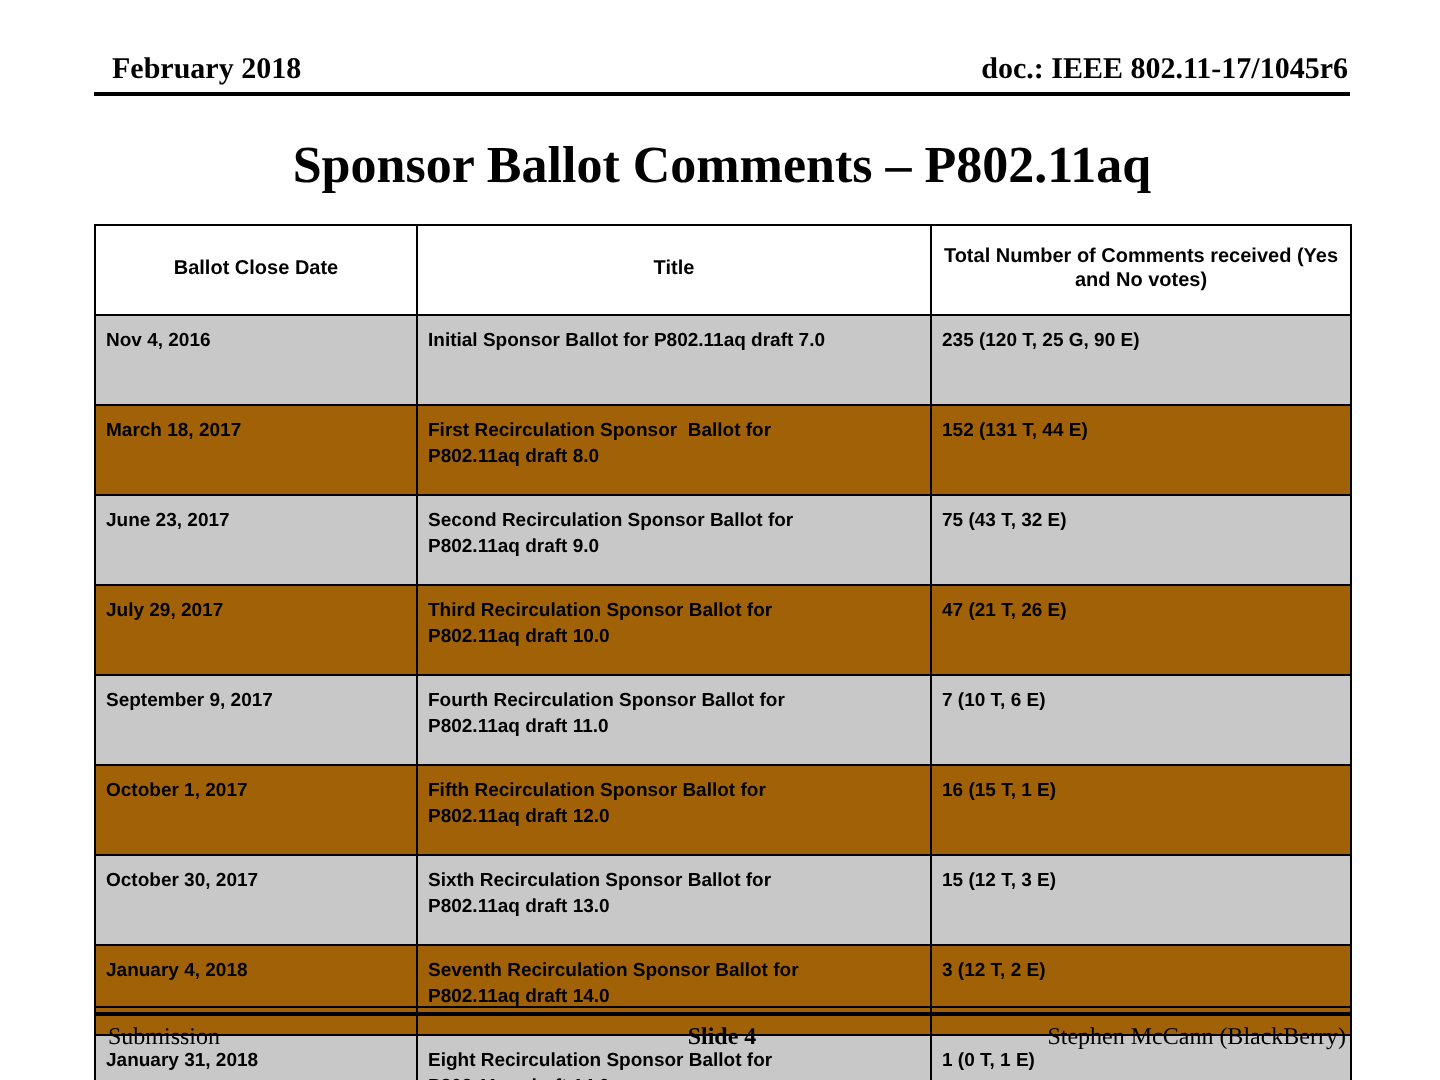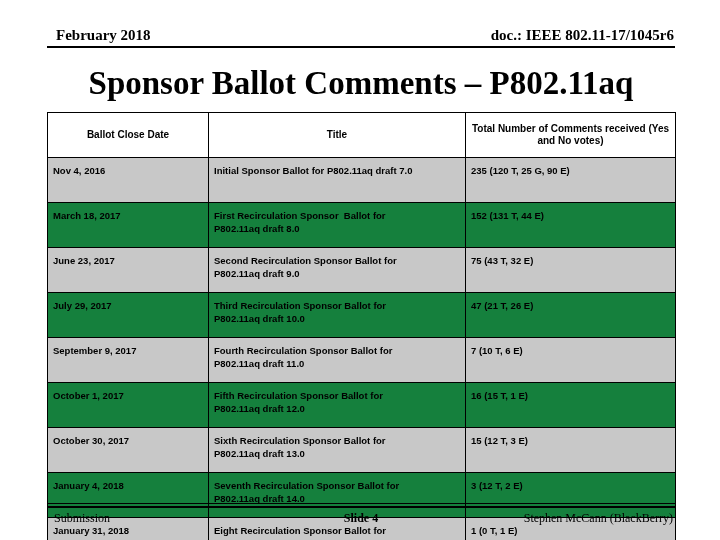--- a/index.html
+++ b/index.html
@@ -59,21 +59,21 @@
 
   
   .slide-title {
     position: absolute;
     left: 47px;
     top: 66px;
     width: 628px;
     text-align: center;
     font-family: "Liberation Serif", serif;
     font-weight: bold;
-    font-size: 33px;
+    font-size: 26px;
     line-height: 34px;
     white-space: nowrap;
   }
 
   
   .ballot-table {
     position: absolute;
     left: 47px;
     top: 112px;
     width: 628px;
@@ -108,21 +108,21 @@
     font-weight: bold;
     font-size: 9.5px;
     line-height: 13px;
     padding: 6px 5px 4px 5px;
     white-space: pre-wrap;
   }
   .ballot-table tbody tr.shaded td {
     background: #c8c8c8;
   }
   .ballot-table tbody tr.plain td {
-    background: #15803d;
+    background: #a16207;
   }
 
   
   .footer-rule-thin {
     position: absolute;
     left: 47px;
     top: 503px;
     width: 628px;
     height: 0;
     border-top: 1px solid #000000;

